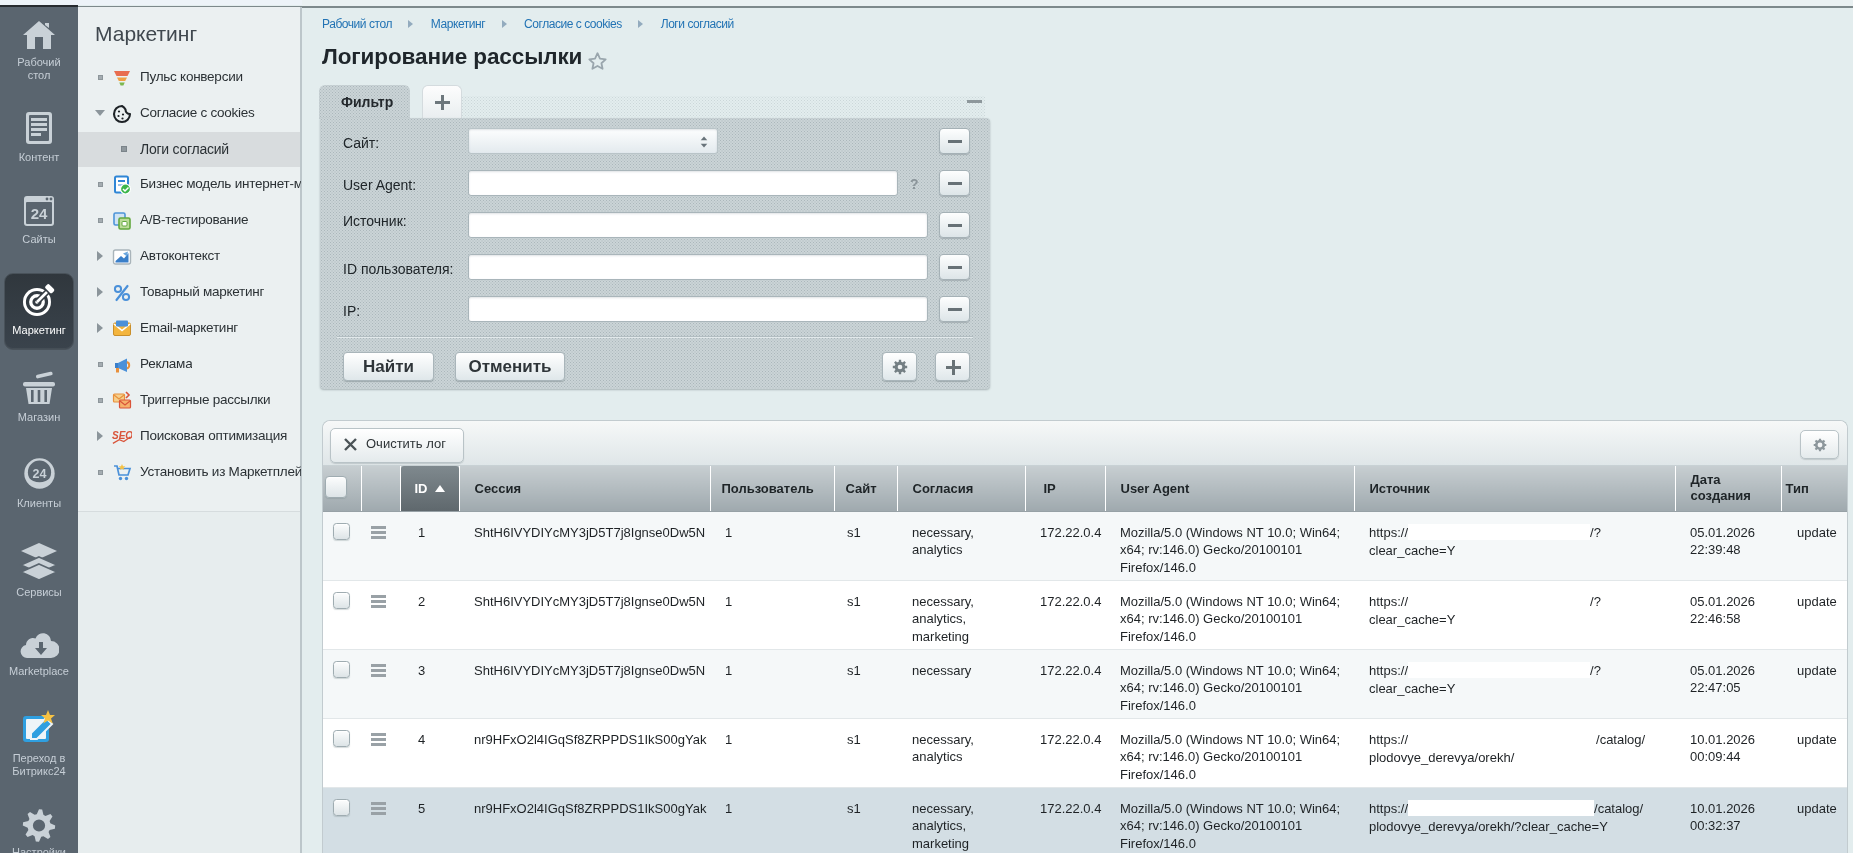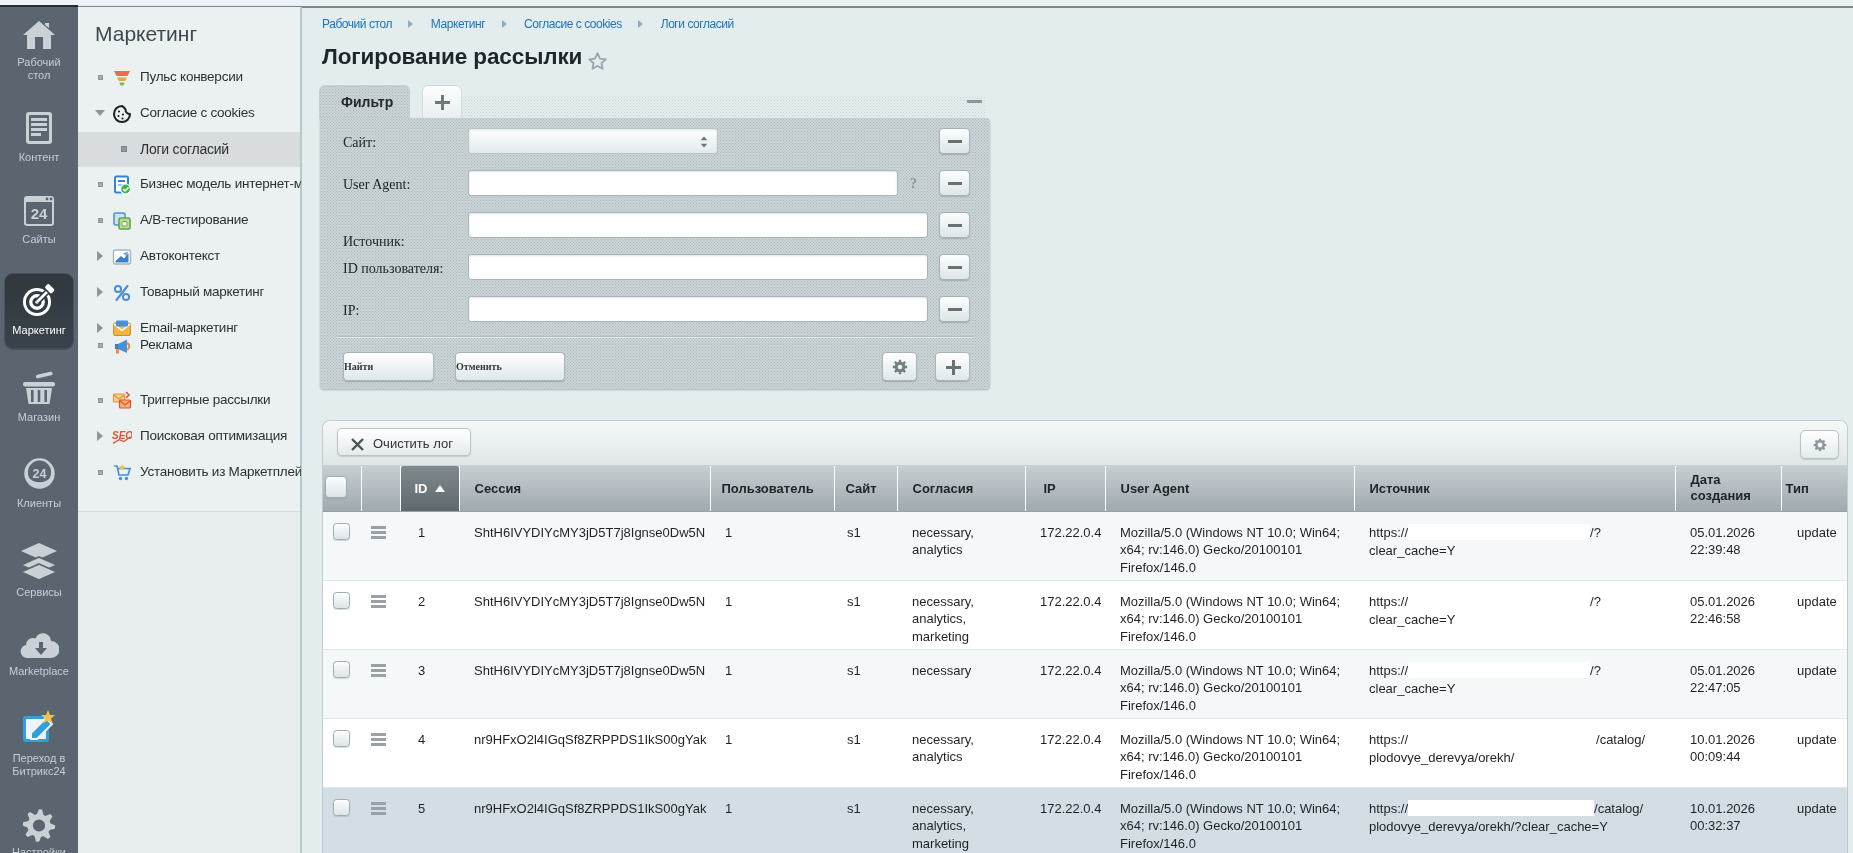--- a/index.html
+++ b/index.html
@@ -35,26 +35,26 @@
 
 
 .blink{color:#2273b4;text-decoration:none;font-size:12px;letter-spacing:-0.45px;}
 #ptitle{left:322px;top:44px;font-size:22.5px;font-weight:700;color:#1f262b;letter-spacing:-0.1px;}
 
 
 .dots{background-color:#cbd4d7;background-image:radial-gradient(rgba(96,116,124,.30) .8px,transparent .95px),radial-gradient(rgba(96,116,124,.30) .8px,transparent .95px);background-size:3px 3px;background-position:0 0,1.5px 1.5px;}
 #ftab{left:319px;top:85px;width:91px;height:34px;border-radius:6px 6px 0 0;}
 #ftab span{position:absolute;left:22px;top:9px;font-size:14px;font-weight:700;color:#23282c;}
 #ptab{left:422px;top:85px;width:40px;height:33px;border-radius:6px 6px 0 0;background:linear-gradient(#fdfdfd,#e9eef0);border:1px solid #d4dbde;border-bottom:none;}
-#fpanel{left:320px;top:118px;width:670px;height:271px;border-radius:0 4px 4px 4px;box-shadow:0 1px 2px rgba(60,75,80,.35);font-family:Liberation Serif, serif;}
+#fpanel{left:320px;top:118px;width:670px;height:271px;border-radius:0 4px 4px 4px;box-shadow:0 1px 2px rgba(60,75,80,.35);}
 .flabel{position:absolute;font-size:14px;color:#20262a;}
 .finput{position:absolute;background:#fff;border:1px solid #a9b5ba;border-radius:3px;height:26px;box-shadow:inset 0 1px 2px rgba(130,145,150,.25);}
 .fminus{position:absolute;width:31px;height:26px;border:1px solid #a5b1b6;border-radius:4px;background:linear-gradient(#fdfefe,#dde5e8);box-shadow:0 1px 1px rgba(70,85,90,.25);}
 .fminus i{position:absolute;left:8px;top:11px;width:14px;height:3px;background:#677176;}
-.fbtn{position:absolute;height:29px;border:1px solid #a9b5ba;border-radius:4px;background:linear-gradient(#ffffff,#dfe7ea);box-shadow:0 1px 1px rgba(70,85,90,.3);font-size:10px;font-weight:700;color:#2f3539;}
+.fbtn{position:absolute;height:29px;border:1px solid #a9b5ba;border-radius:4px;background:linear-gradient(#ffffff,#dfe7ea);box-shadow:0 1px 1px rgba(70,85,90,.3);font-size:17px;font-weight:700;color:#2f3539;text-align:center;}
 
 
 #grid{left:322px;top:420px;width:1526px;height:433px;border:1px solid #c2cbcf;border-bottom:none;border-radius:8px 8px 0 0;background:#fff;}
 #gtoolbar{left:0;top:0;width:1524px;height:45px;border-radius:8px 8px 0 0;background:linear-gradient(#f6f8f8,#dfe6e8);border-bottom:1px solid #c8d1d4;}
 #gtable{position:absolute;left:0;top:45px;width:1524px;border-collapse:collapse;table-layout:fixed;}
 #gtable th{height:45px;background:linear-gradient(#c7ced1,#9fa9ae);font-size:13px;font-weight:700;color:#1e2427;text-align:left;padding:0 0 0 15px;border-right:1px solid rgba(255,255,255,.5);border-bottom:1px solid #97a1a6;position:relative;}
 #gtable td{font-size:13px;color:#1e2225;vertical-align:top;padding:12px 6px 0 15px;line-height:17.5px;}
 #gtable tr.odd td{background:#f5f8f9;}
 #gtable tr.even td{background:#fff;}
 #gtable tr.hl td{background:#d3dee4;}
@@ -207,21 +207,21 @@
   </div>
 <div class="mi" style="top:311px">
     <i class="arr"></i>
     <svg class="ico" viewBox="0 0 20 20">
       <rect x="1.5" y="4" width="17" height="12.5" rx="1.5" fill="#f3b53e" stroke="#c98f2b" stroke-width="1"></rect>
       <path d="M2 5 L10 11.5 L18 5" fill="none" stroke="#fff" stroke-width="1.6"></path>
       <rect x="4" y="1.5" width="12" height="6" rx="1" fill="#4a90d9"></rect>
     </svg>
     <span class="txt">Email-маркетинг</span>
   </div>
-<div class="mi" style="top:328px">
+<div class="mi" style="top:347px">
     <i class="blt"></i>
     <svg class="ico" viewBox="0 0 20 20">
       <path d="M3 8 L3 13 L6 13 L6 8 Z" fill="#3a7fc9"></path>
       <path d="M6 8 L15 3.5 L15 17 L6 13 Z" fill="#4a90d9"></path>
       <path d="M15 7 a3.5 3.5 0 0 1 0 6.5" fill="none" stroke="#e8903c" stroke-width="2"></path>
       <rect x="4" y="13" width="3" height="4.5" fill="#e8903c"></rect>
     </svg>
     <span class="txt">Реклама</span>
   </div>
 <div class="mi" style="top:383px">
@@ -286,21 +286,21 @@
   </div>
   <div class="fminus" style="left:619px;top:10px">
       <i></i>
     </div>
   <div class="flabel" style="left:23px;top:59px">User Agent:</div>
   <div class="finput" style="left:148px;top:52px;width:430px"></div>
   <div class="flabel" style="left:590px;top:58px;color:#8c969b;font-weight:700">?</div>
   <div class="fminus" style="left:619px;top:52px">
       <i></i>
     </div>
-  <div class="flabel" style="left:23px;top:116px">Источник:</div>
+  <div class="flabel" style="left:23px;top:95px">Источник:</div>
   <div class="finput" style="left:148px;top:94px;width:460px"></div>
   <div class="fminus" style="left:619px;top:94px">
       <i></i>
     </div>
   <div class="flabel" style="left:23px;top:143px">ID пользователя:</div>
   <div class="finput" style="left:148px;top:136px;width:460px"></div>
   <div class="fminus" style="left:619px;top:136px">
       <i></i>
     </div>
   <div class="flabel" style="left:23px;top:185px">IP:</div>
@@ -321,21 +321,21 @@
       </svg>
     </div>
   <div class="fbtn" style="left:615px;top:234px;width:35px;height:29px">
       <svg style="position:absolute;left:10px;top:7px" width="15" height="15" viewBox="0 0 15 15">
         <path d="M6 0 H9 V6 H15 V9 H9 V15 H6 V9 H0 V6 H6 Z" fill="#687276"></path>
       </svg>
     </div>
 </div>
 <div class="abs" id="grid">
 <div class="abs" id="gtoolbar">
-  <div class="gbtn" style="left:14px;top:7px;width:134px;height:28px">
+  <div class="gbtn" style="left:7px;top:7px;width:134px;height:35px">
     <svg style="position:absolute;left:13px;top:9px" width="13" height="13" viewBox="0 0 13 13">
           <path d="M1 1 L12 12 M12 1 L1 12" stroke="#4b5357" stroke-width="2.4"></path>
         </svg>
     <span style="position:absolute;left:35px;top:7px;font-size:13px;color:#2e3437">Очистить лог</span>
   </div>
   <div class="gbtn" style="left:1477px;top:9px;width:39px;height:29px">
     <svg style="position:absolute;left:10px;top:5px" width="18" height="18" viewBox="0 0 20 20">
           <g stroke="#8d979c" stroke-width="2.4">
             <path d="M10 3 V17 M3 10 H17 M5 5 L15 15 M15 5 L5 15"></path>
           </g>

